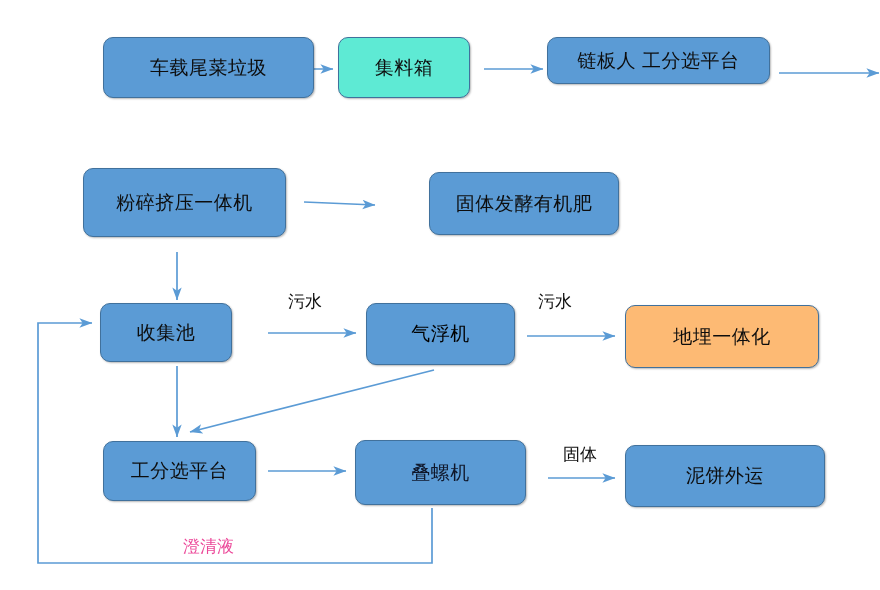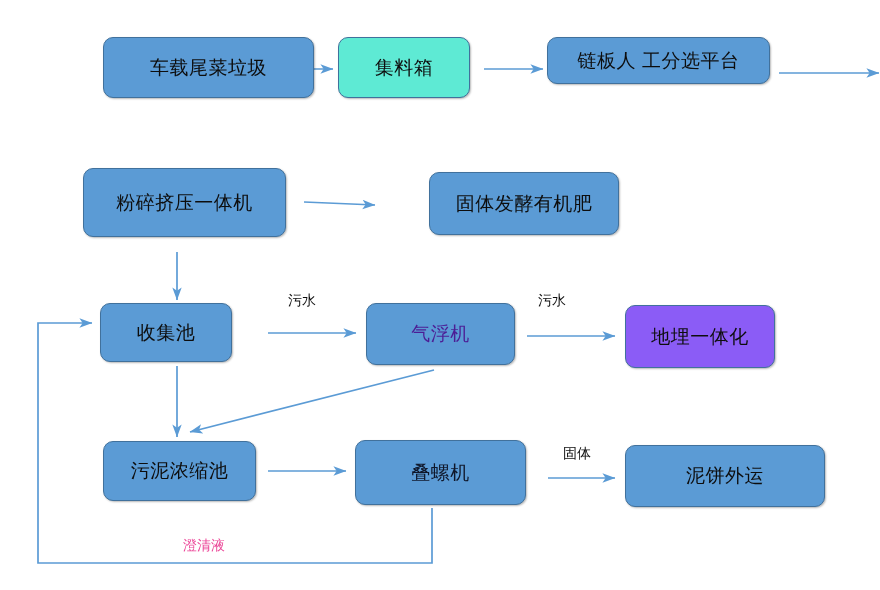--- a/index.html
+++ b/index.html
@@ -41,21 +41,21 @@
     white-space: nowrap;
     box-shadow: 1px 1px 2px rgba(0,0,0,0.28);
   }
   .node .node-label {
     display: block;
     line-height: 1;
     padding-bottom: 1px;
   }
   .edge-label {
     position: absolute;
-    font-size: 14px;
+    font-size: 17px;
     color: #0d0d0d;
     white-space: nowrap;
     line-height: 1;
   }
 </style>
 </head>
 <body>
 
 <div id="canvas">
 
@@ -94,28 +94,28 @@
       </div>
       <div class="node" style="left: 83px; top: 168px; width: 203px; height: 69px; background: rgb(91, 155, 213); border-color: rgb(65, 113, 156); color: rgb(13, 13, 13);">
         <span class="node-label">粉碎挤压一体机</span>
       </div>
       <div class="node" style="left: 385px; top: 172px; width: 190px; height: 63px; background: rgb(91, 155, 213); border-color: rgb(65, 113, 156); color: rgb(13, 13, 13); margin-left: 44px;">
         <span class="node-label">固体发酵有机肥</span>
       </div>
       <div class="node" style="left: 100px; top: 303px; width: 132px; height: 59px; background: rgb(91, 155, 213); border-color: rgb(65, 113, 156); color: rgb(13, 13, 13);">
         <span class="node-label">收集池</span>
       </div>
-      <div class="node" style="left: 366px; top: 303px; width: 149px; height: 62px; background: rgb(91, 155, 213); border-color: rgb(65, 113, 156); color: #4c1d95;">
+      <div class="node" style="left: 366px; top: 303px; width: 149px; height: 62px; background: rgb(91, 155, 213); border-color: rgb(65, 113, 156); color: #000000;">
         <span class="node-label">气浮机</span>
       </div>
-      <div class="node" style="left: 625px; top: 305px; width: 150px; height: 63px; background: #8b5cf6; border-color: rgb(65, 113, 156); color: rgb(13, 13, 13);">
+      <div class="node" style="left: 625px; top: 305px; width: 194px; height: 63px; background: #fdba74; border-color: rgb(65, 113, 156); color: rgb(13, 13, 13);">
         <span class="node-label">地埋一体化</span>
       </div>
       <div class="node" style="left: 103px; top: 441px; width: 153px; height: 60px; background: rgb(91, 155, 213); border-color: rgb(65, 113, 156); color: rgb(13, 13, 13);">
-        <span class="node-label">污泥浓缩池</span>
+        <span class="node-label">工分选平台</span>
       </div>
       <div class="node" style="left: 355px; top: 440px; width: 171px; height: 65px; background: rgb(91, 155, 213); border-color: rgb(65, 113, 156); color: #0f172a;">
         <span class="node-label">叠螺机</span>
       </div>
       <div class="node" style="left: 625px; top: 445px; width: 200px; height: 62px; background: rgb(91, 155, 213); border-color: rgb(65, 113, 156); color: rgb(13, 13, 13);">
         <span class="node-label">泥饼外运</span>
       </div>
     </div>
   <div id="edge-labels">
       <div class="edge-label" style="left: 288px; top: 293px; color: rgb(13, 13, 13);">污水</div>

